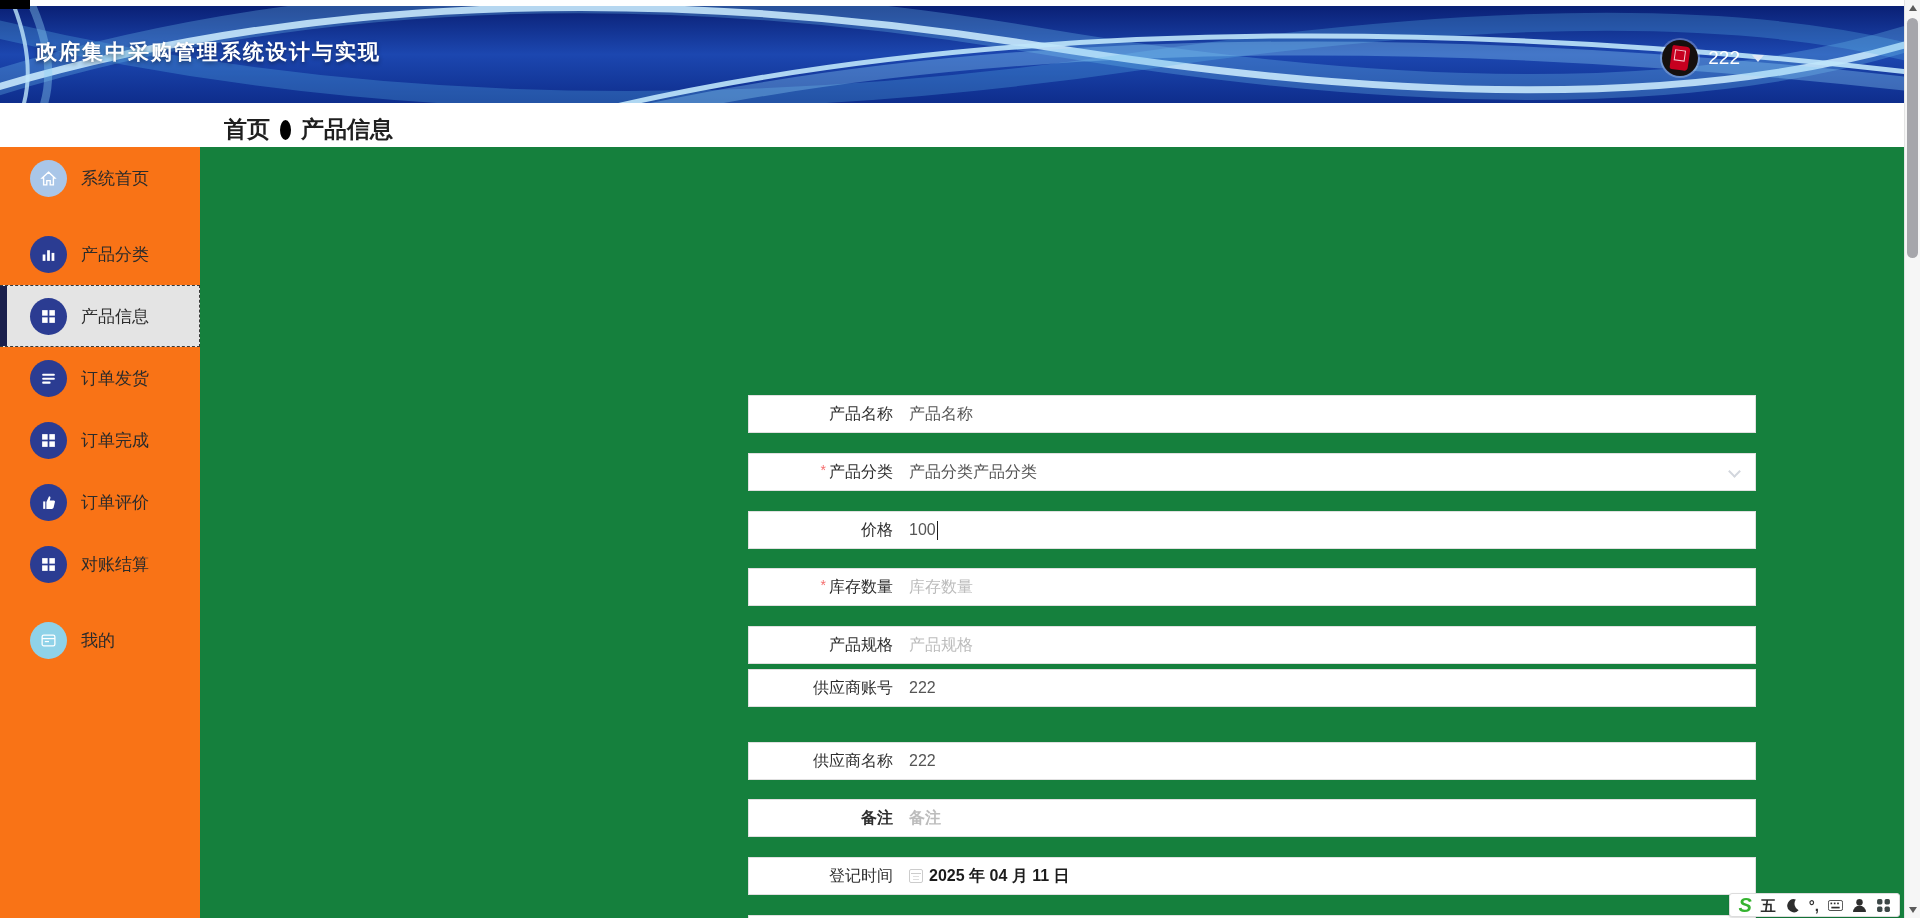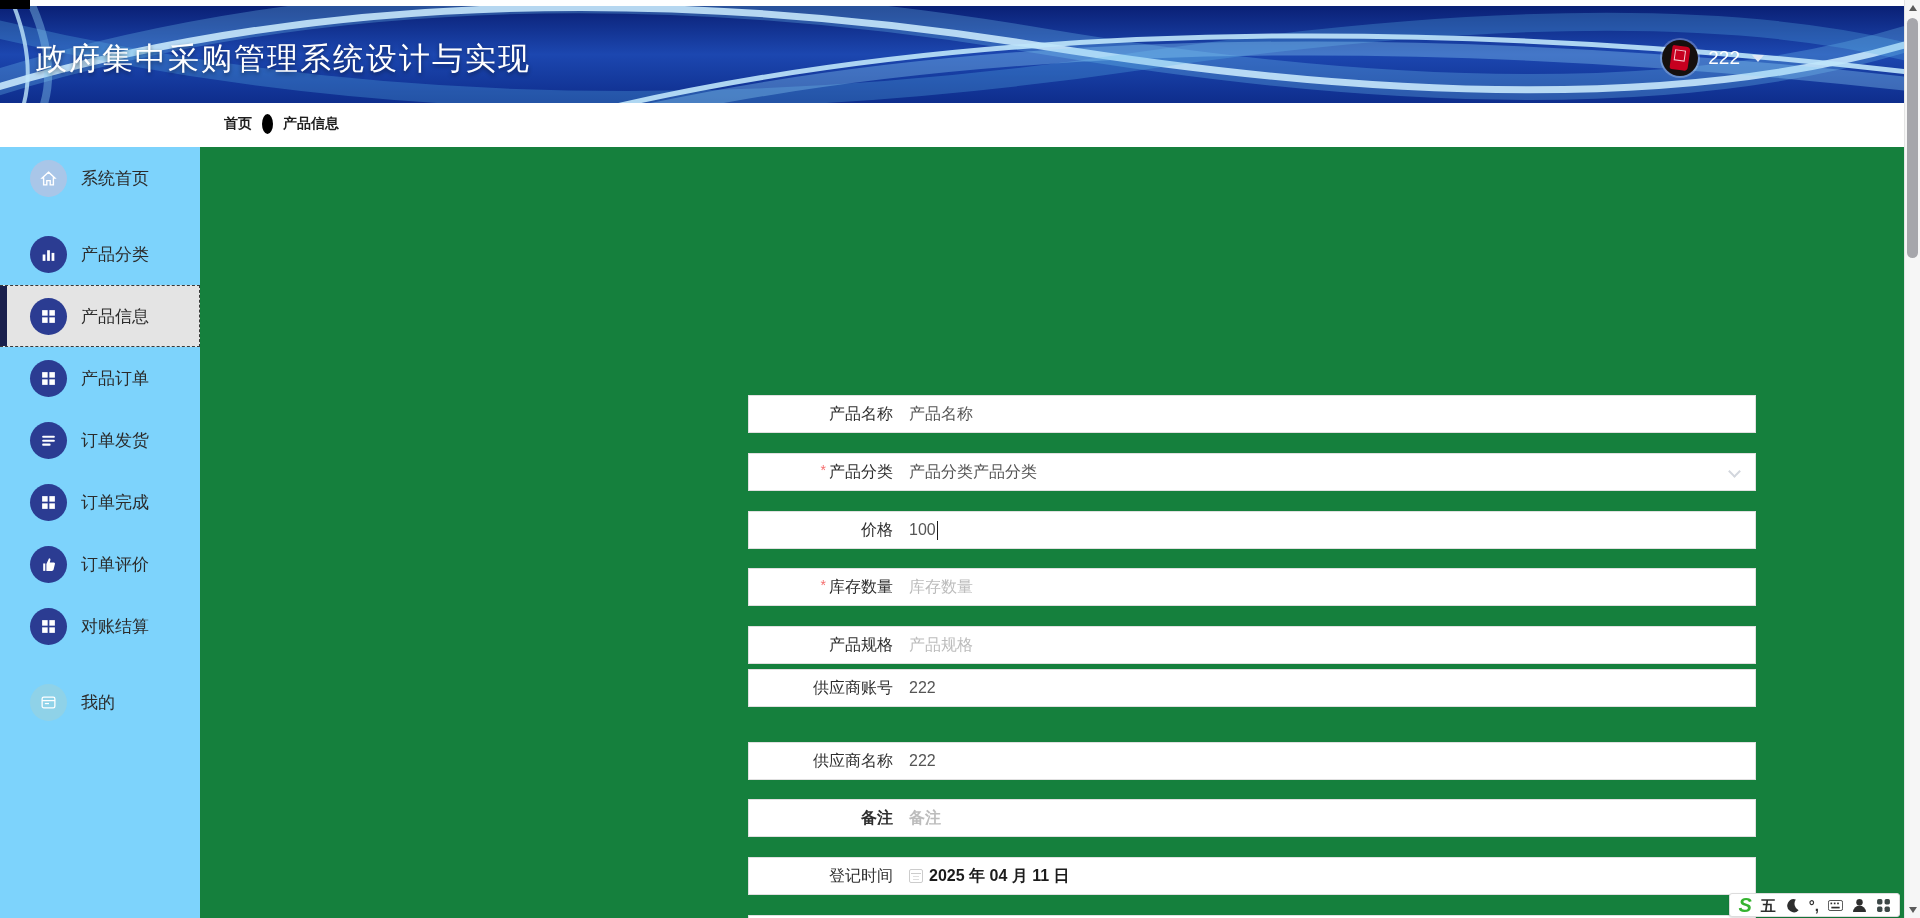--- a/index.html
+++ b/index.html
@@ -7,41 +7,41 @@
     font-family:"Liberation Sans","DejaVu Sans",sans-serif; }
   .page { position:relative; width:1920px; height:918px; overflow:hidden; background:#fff; }
 
   
   .top-strip { position:absolute; left:0; top:0; width:1920px; height:6px; background:#fff; z-index:5; }
   .black-corner { position:absolute; left:0; top:0; width:30px; height:9px; background:#000; z-index:6; }
 
   
   .banner { position:absolute; left:0; top:6px; width:1904px; height:97px; overflow:hidden; z-index:4; }
   .banner svg { position:absolute; left:0; top:0; width:100%; height:100%; }
-  .app-title { position:absolute; left:36px; top:32px; color:#fff; font-size:31px; font-weight:normal;
+  .app-title { position:absolute; left:36px; top:32px; color:#fff; font-size:21px; font-weight:bold;
     letter-spacing:2px; text-shadow:0 2px 4px rgba(0,0,0,.45); z-index:2; }
   .user-box { position:absolute; right:140px; top:34px; display:flex; align-items:center; gap:10px; z-index:2; }
   .avatar { width:36px; height:36px; border-radius:50%; background:#15100e; position:relative; overflow:hidden;
     box-shadow:0 0 0 2px rgba(255,255,255,.25); }
   .avatar .book { position:absolute; left:9px; top:6px; width:18px; height:24px; background:#c6001f;
     border-radius:2px 4px 4px 2px; transform:rotate(8deg); }
   .avatar .book:after { content:""; position:absolute; left:3px; top:4px; width:9px; height:9px;
     border:1px solid rgba(255,255,255,.8); }
   .user-name { color:#fff; font-size:19px; }
   .user-caret { width:0; height:0; border-left:6px solid transparent; border-right:6px solid transparent;
     border-top:7px solid #dfe7f5; margin-left:2px; }
 
   
   .crumb-band { position:absolute; left:0; top:103px; width:1904px; height:44px; background:#fff; }
   .breadcrumb { position:absolute; left:224px; top:11px; display:flex; align-items:center; gap:10px;
-    font-size:14px; font-weight:bold; color:#1f1f1f; }
+    font-size:23px; font-weight:bold; color:#1f1f1f; }
   .crumb-sep { width:11px; height:20px; background:#000; border-radius:50%; }
 
   
-  .sidebar { position:absolute; left:0; top:147px; width:200px; height:771px; background:#7dd3fc; z-index:3; }
+  .sidebar { position:absolute; left:0; top:147px; width:200px; height:771px; background:#f97316; z-index:3; }
   .side-item { position:relative; display:flex; align-items:center; gap:14px; height:62px; padding-left:30px;
     cursor:pointer; }
   .side-item.gap-before { margin-top:14px; }
   .side-item .txt { font-size:17px; color:#2b2b2b; }
   .side-item.active { background:#e4e4e4; border-top:1px dashed #3a3a3a; border-bottom:1px dashed #3a3a3a;
     border-right:1px dashed #3a3a3a; }
   .side-item.active:before { content:""; position:absolute; left:0; top:0; bottom:0; width:7px; background:#191f4c; }
   .ic-circle { width:37px; height:37px; border-radius:50%; display:flex; align-items:center; justify-content:center;
     flex:0 0 auto; }
   .ic-dark  { background:#2b3c92; }
@@ -159,31 +159,20 @@
       <div class="side-item active">
         <span class="ic-circle ic-dark">
           <svg viewBox="0 0 16 16">
             <rect x="2" y="2" width="5.2" height="5.2" fill="#fff"></rect>
             <rect x="8.8" y="2" width="5.2" height="5.2" fill="#fff"></rect>
             <rect x="2" y="8.8" width="5.2" height="5.2" fill="#fff"></rect>
             <rect x="8.8" y="8.8" width="5.2" height="5.2" fill="#fff"></rect>
           </svg>
         </span>
         <span class="txt">产品信息</span>
-      </div>
-      <div class="side-item">
-        <span class="ic-circle ic-dark">
-          <svg viewBox="0 0 16 16">
-            <rect x="2" y="2" width="5.2" height="5.2" fill="#fff"></rect>
-            <rect x="8.8" y="2" width="5.2" height="5.2" fill="#fff"></rect>
-            <rect x="2" y="8.8" width="5.2" height="5.2" fill="#fff"></rect>
-            <rect x="8.8" y="8.8" width="5.2" height="5.2" fill="#fff"></rect>
-          </svg>
-        </span>
-        <span class="txt">产品订单</span>
       </div>
       <div class="side-item">
         <span class="ic-circle ic-dark">
           <svg viewBox="0 0 16 16">
             <rect x="2" y="3.5" width="12" height="2" rx="1" fill="#fff"></rect>
             <rect x="2" y="7.2" width="12" height="2" rx="1" fill="#fff"></rect>
             <rect x="2" y="10.9" width="8" height="2" rx="1" fill="#fff"></rect>
           </svg>
         </span>
         <span class="txt">订单发货</span>

